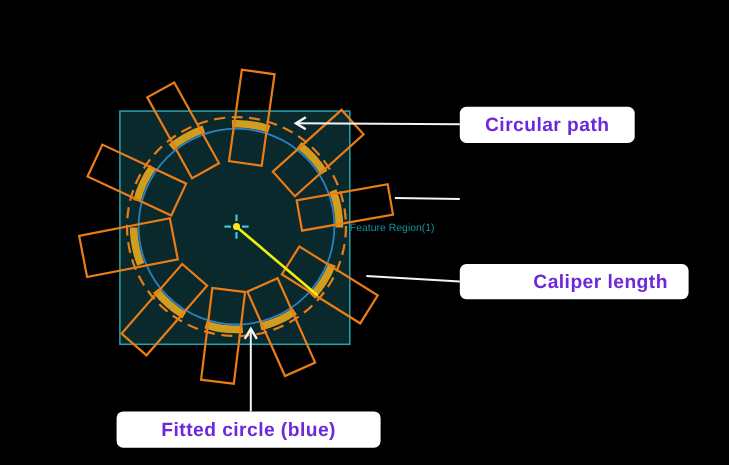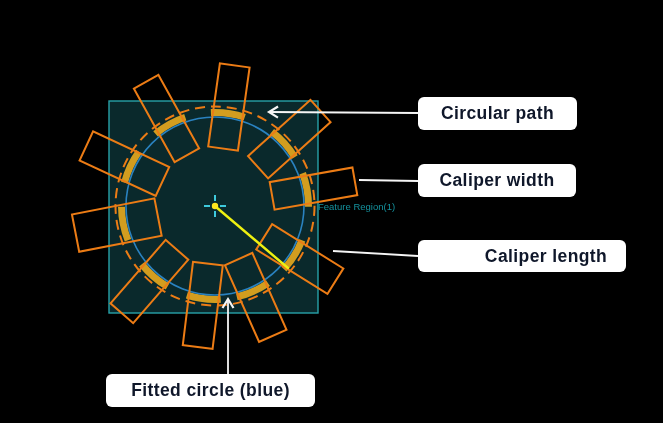--- a/index.html
+++ b/index.html
@@ -2,21 +2,21 @@
 <html><head>
 <meta charset="utf-8">
 <style>
   html,body{margin:0;padding:0;background:#000;}
   .stage{position:relative;width:663px;height:423px;background:#000;overflow:hidden;
          font-family:"Liberation Sans",sans-serif;}
   .stage svg{position:absolute;left:0;top:0;}
   .callout{position:absolute;background:#ffffff;border-radius:6px;
            display:flex;align-items:center;justify-content:center;
            font-family:"Liberation Sans",sans-serif;font-weight:700;
-           font-size:17.5px;letter-spacing:.4px;color:#0f172a;white-space:nowrap;}
+           font-size:17.5px;letter-spacing:.4px;color:#6d28d9;white-space:nowrap;}
 </style>
 </head>
 <body>
 
 <div class="stage">
   <svg id="scene" width="663" height="423" viewBox="0 0 663 423">
       <rect x="109" y="101" width="209" height="212" fill="#0a292c" stroke="#27a2a8" stroke-width="1.4"></rect>
       <circle cx="215" cy="206" r="99.5" fill="none" stroke="#ec7c15" stroke-width="2" stroke-dasharray="10 6"></circle>
       <path d="M 210.9 112.6 A 93.5 93.5 0 0 1 244.7 117.3" fill="none" stroke="#d29d1f" stroke-width="7"></path>
       <path d="M 271.9 131.8 A 93.5 93.5 0 0 1 294.7 157.1" fill="none" stroke="#d29d1f" stroke-width="7"></path>
@@ -49,18 +49,17 @@
       <line x1="418" y1="113" x2="269" y2="112" stroke="#f5f5f5" stroke-width="1.8"></line>
       <polyline points="278.0367092336499,106.56052518835999 269,112 277.96288539289975,117.56027746014034" fill="none" stroke="#f5f5f5" stroke-width="2.2" stroke-linejoin="miter"></polyline>
       <line x1="418" y1="181" x2="359" y2="180" stroke="#f5f5f5" stroke-width="1.8"></line>
       <line x1="418" y1="256" x2="333" y2="251" stroke="#f5f5f5" stroke-width="1.8"></line>
       <line x1="228" y1="374" x2="228" y2="299" stroke="#f5f5f5" stroke-width="1.8"></line>
       <polyline points="233.5,308 228,299 222.5,308" fill="none" stroke="#f5f5f5" stroke-width="2.2" stroke-linejoin="miter"></polyline>
     </svg>
 
   <div class="callout" style="left:418px;top:97px;width:159px;height:33px;">Circular path</div>
 
-  <div class="callout" style="left:418px;top:164px;width:158px;height:33px;">Caliper width</div>
 
   <div class="callout" style="left:418px;top:240px;width:160px;height:32px;padding-left:48px;">Caliper length</div>
 
-  <div class="callout" style="left:106px;top:374px;width:209px;height:33px;">Fitted circle (blue)</div>
+  <div class="callout" style="left:106px;top:374px;width:240px;height:33px;">Fitted circle (blue)</div>
 </div>
 
 </body></html>

